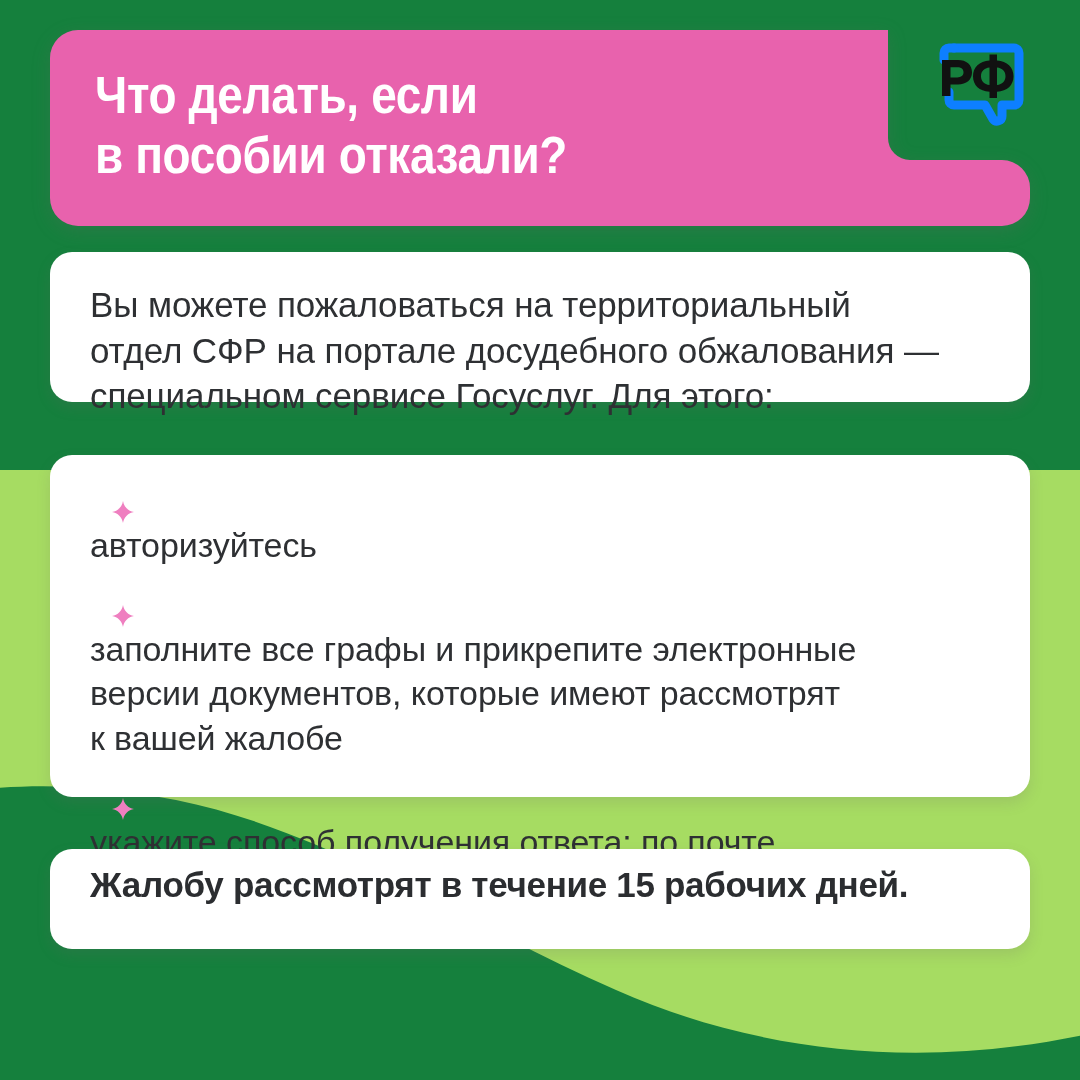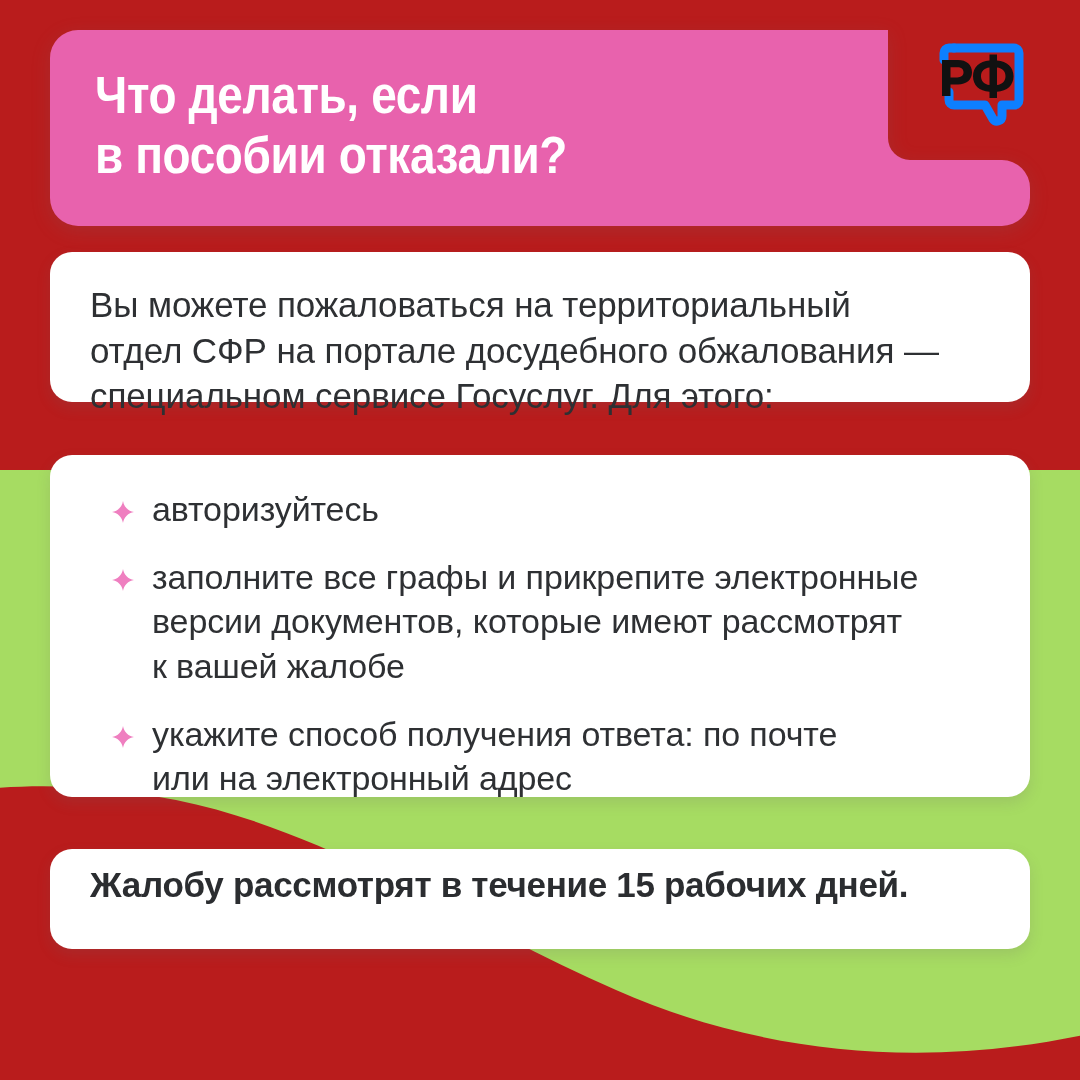--- a/index.html
+++ b/index.html
@@ -12,21 +12,21 @@
     height: 1080px;
     overflow: hidden;
     font-family: "Liberation Sans", "DejaVu Sans", sans-serif;
     background: #ebe9e9;
   }
 
   #poster {
     position: relative;
     width: 1080px;
     height: 1080px;
-    background: #b91c1c;
+    background: #15803d;
     overflow: hidden;
   }
 
   
   .green-wave {
     position: absolute;
     left: -4px;
     top: 470px;
     width: 1088px;
     height: 610px;
@@ -105,20 +105,21 @@
   }
   .bullet-list {
     list-style: none;
     margin: 0;
     padding: 0;
   }
   .bullet-item {
     display: flex;
     align-items: flex-start;
     margin-bottom: 24px;
+    flex-direction: column;
   }
   .bullet-item:last-child { margin-bottom: 17px; }
   .bullet-icon {
     flex: 0 0 auto;
     width: 22px;
     height: 22px;
     margin: 14px 18px 0 22px;
   }
   .bullet-text {
     color: #2e3033;

